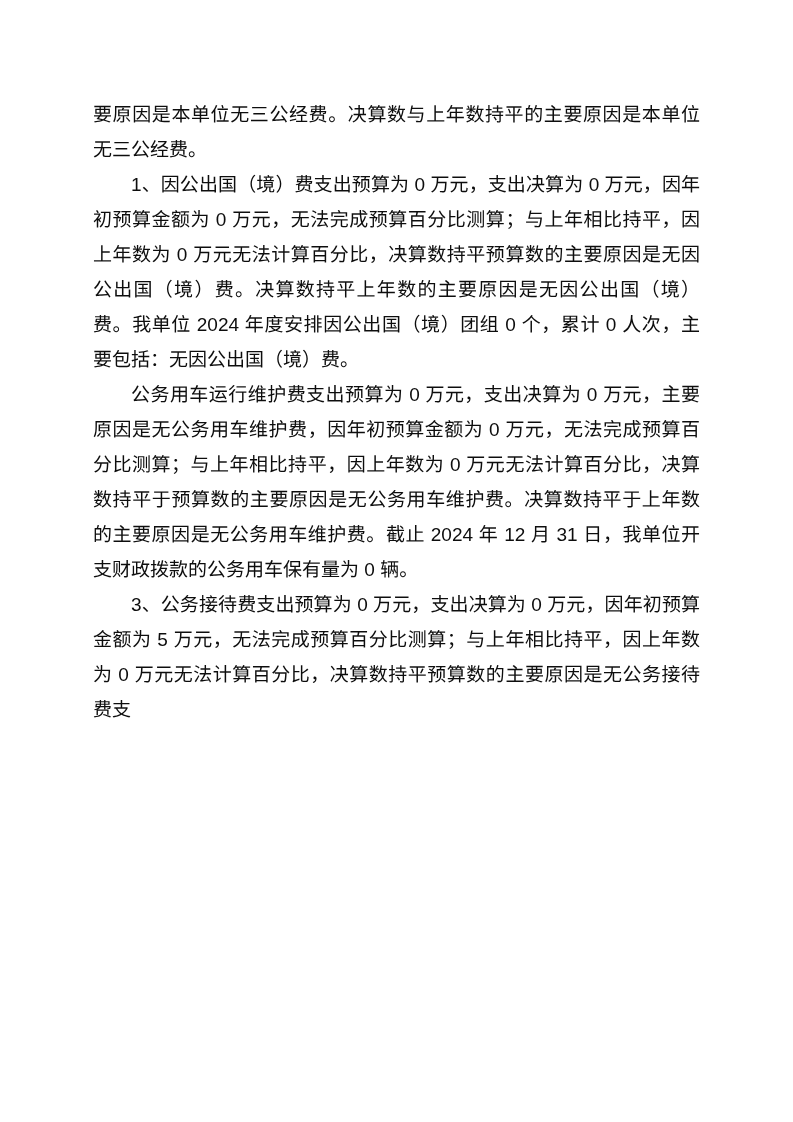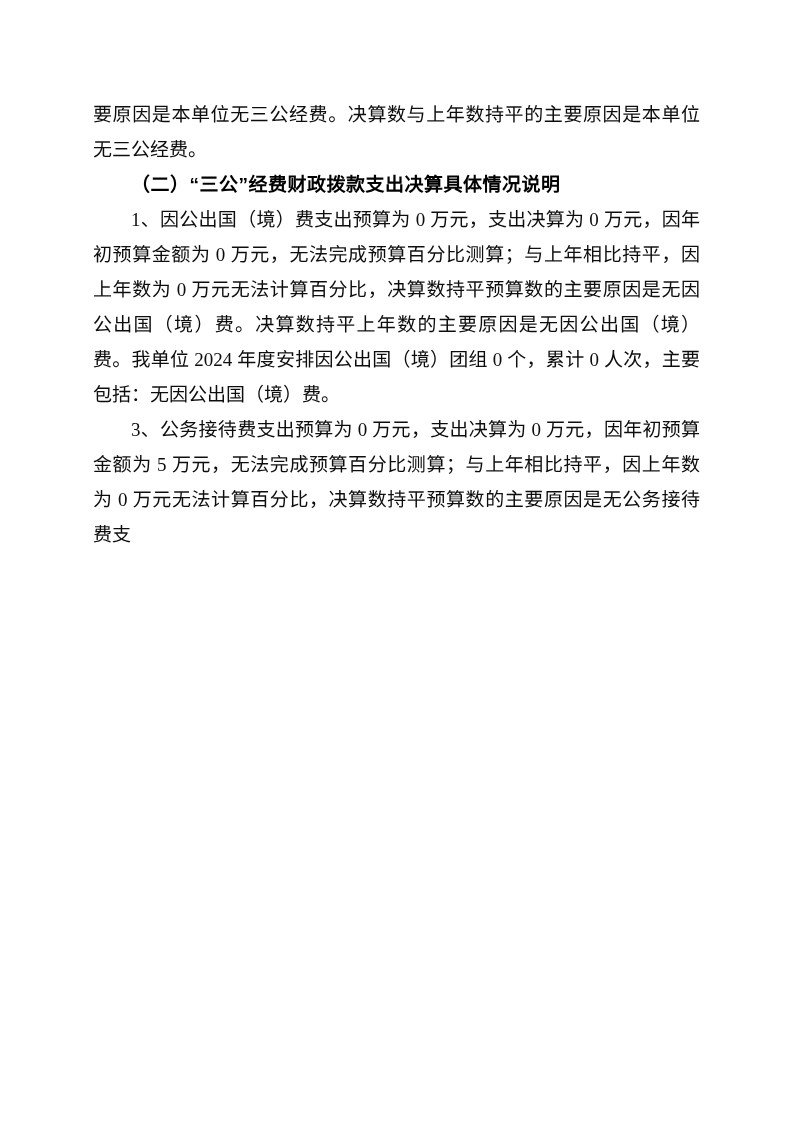--- a/index.html
+++ b/index.html
@@ -16,21 +16,21 @@
     color: #0d0d0d;
   }
   .content {
     position: absolute;
     left: 93px;
     top: 97px;
     width: 607px;
   }
   .para {
     margin: 0;
-    font-family: Liberation Serif, serif;
+    font-family: Liberation Sans, sans-serif;
     font-size: 19px;
     line-height: 35px;
     text-align: justify;
     text-justify: inter-ideograph;
     word-break: break-all;
     color: #0d0d0d;
   }
   .para.indent {
     text-indent: 38px;
   }
@@ -44,17 +44,17 @@
     color: #000000;
     letter-spacing: 0.5px;
   }
 </style>
 </head>
 <body>
 
 <div class="page">
   <div class="content">
     <p class="para">要原因是本单位无三公经费。决算数与上年数持平的主要原因是本单位无三公经费。</p>
-    <h2 class="heading">（二）“三公”经费财政拨款支出决算具体情况说明</h2>
     <p class="para indent">1、因公出国（境）费支出预算为 0 万元，支出决算为 0 万元，因年初预算金额为 0 万元，无法完成预算百分比测算；与上年相比持平，因上年数为 0 万元无法计算百分比，决算数持平预算数的主要原因是无因公出国（境）费。决算数持平上年数的主要原因是无因公出国（境）费。我单位 2024 年度安排因公出国（境）团组 0 个，累计 0 人次，主要包括：无因公出国（境）费。</p>
+    <p class="para indent">公务用车运行维护费支出预算为 0 万元，支出决算为 0 万元，主要原因是无公务用车维护费，因年初预算金额为 0 万元，无法完成预算百分比测算；与上年相比持平，因上年数为 0 万元无法计算百分比，决算数持平于预算数的主要原因是无公务用车维护费。决算数持平于上年数的主要原因是无公务用车维护费。截止 2024 年 12 月 31 日，我单位开支财政拨款的公务用车保有量为 0 辆。</p>
     <p class="para indent">3、公务接待费支出预算为 0 万元，支出决算为 0 万元，因年初预算金额为 5 万元，无法完成预算百分比测算；与上年相比持平，因上年数为 0 万元无法计算百分比，决算数持平预算数的主要原因是无公务接待费支</p>
   </div>
 </div>
 
 </body></html>

